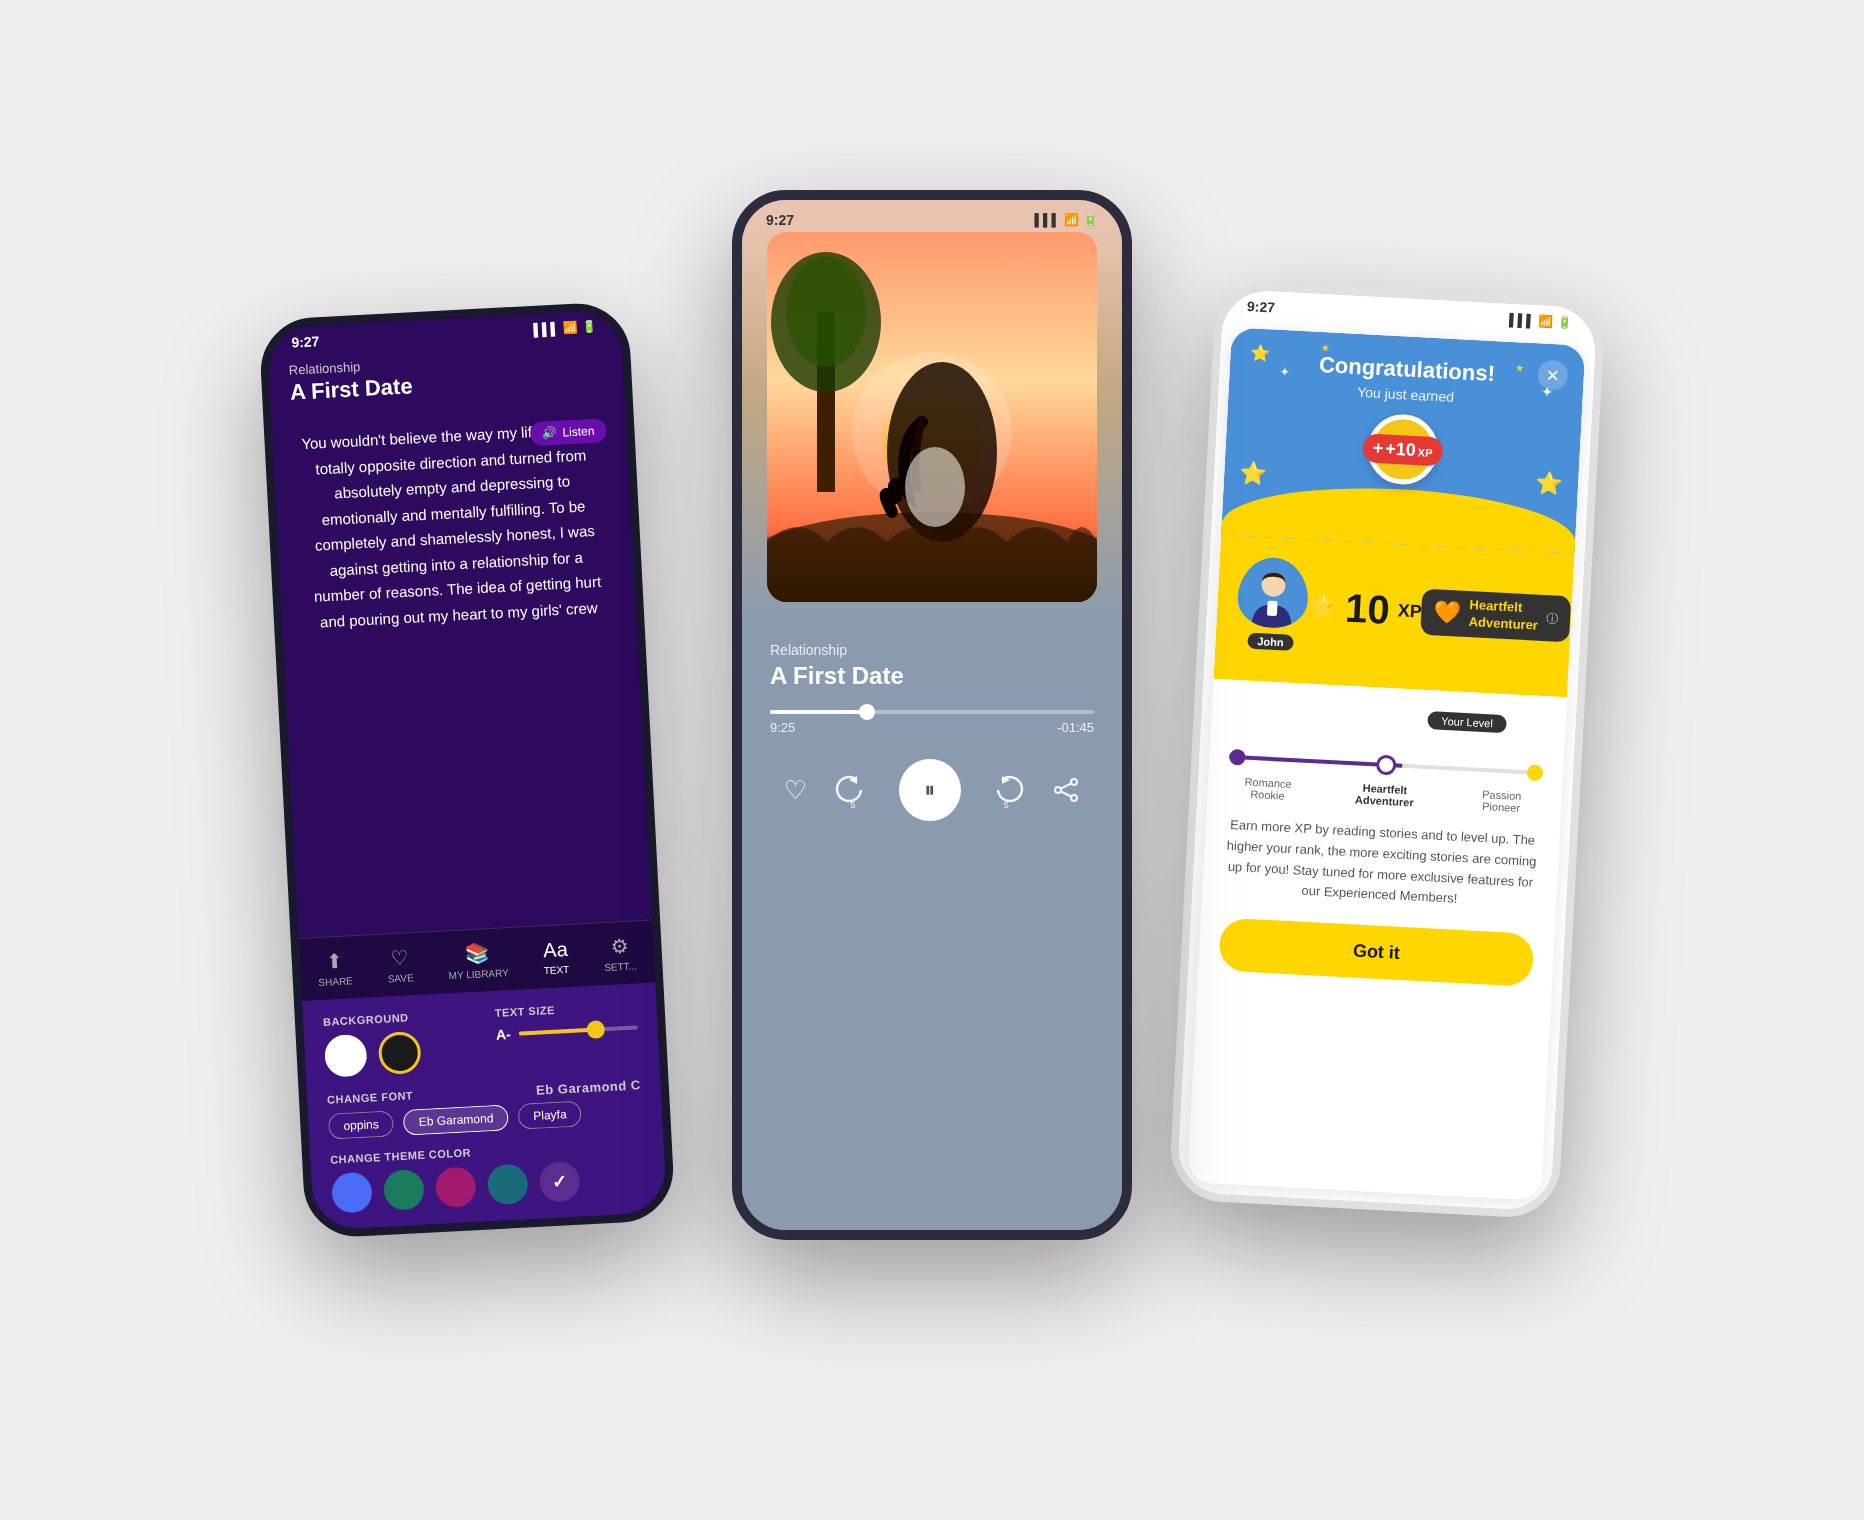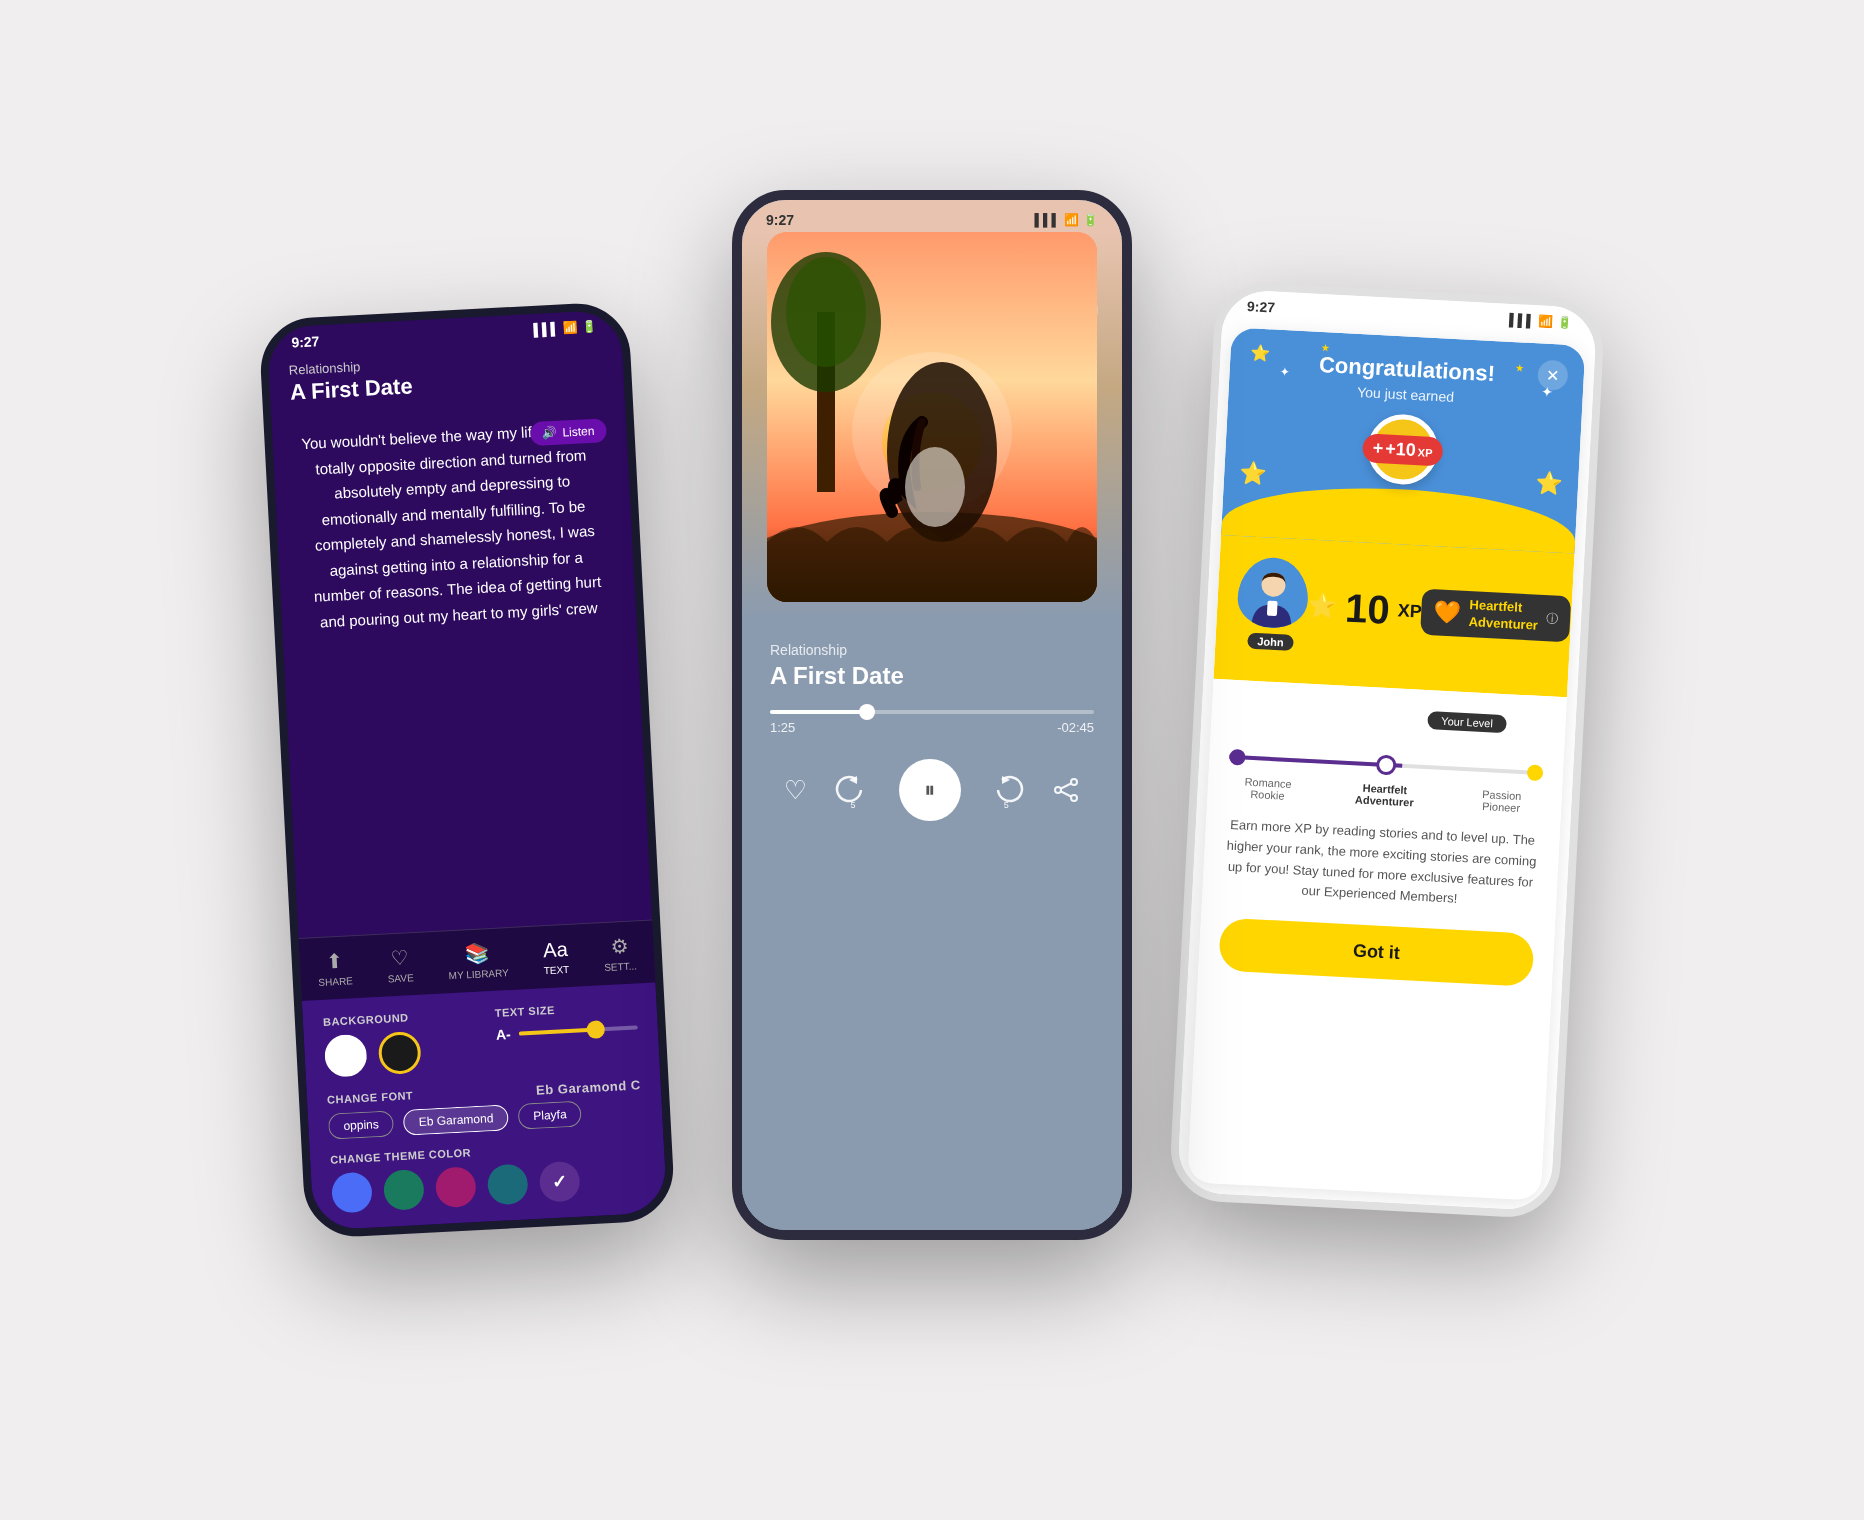--- a/index.html
+++ b/index.html
@@ -700,22 +700,22 @@
 
       <div class="player-section">
         <div class="player-category">Relationship</div>
         <div class="player-title">A First Date</div>
 
         <div class="progress-bar-container">
           <div class="progress-bar-track">
             <div class="progress-bar-fill"></div>
           </div>
           <div class="time-labels">
-            <span>1:25</span>
-            <span>-02:45</span>
+            <span>9:25</span>
+            <span>-01:45</span>
           </div>
         </div>
 
         <div class="player-controls">
           <button class="ctrl-btn heart">♡</button>
           <button class="ctrl-btn" style="position:relative;">
             <svg width="36" height="36" viewBox="0 0 36 36" fill="none">
               <path d="M22 8 A12 12 0 1 0 26 18" stroke="rgba(255,255,255,0.9)" stroke-width="2.5" fill="none"></path>
               <polyline points="22,4 22,12 14,8" fill="rgba(255,255,255,0.9)"></polyline>
             </svg>

